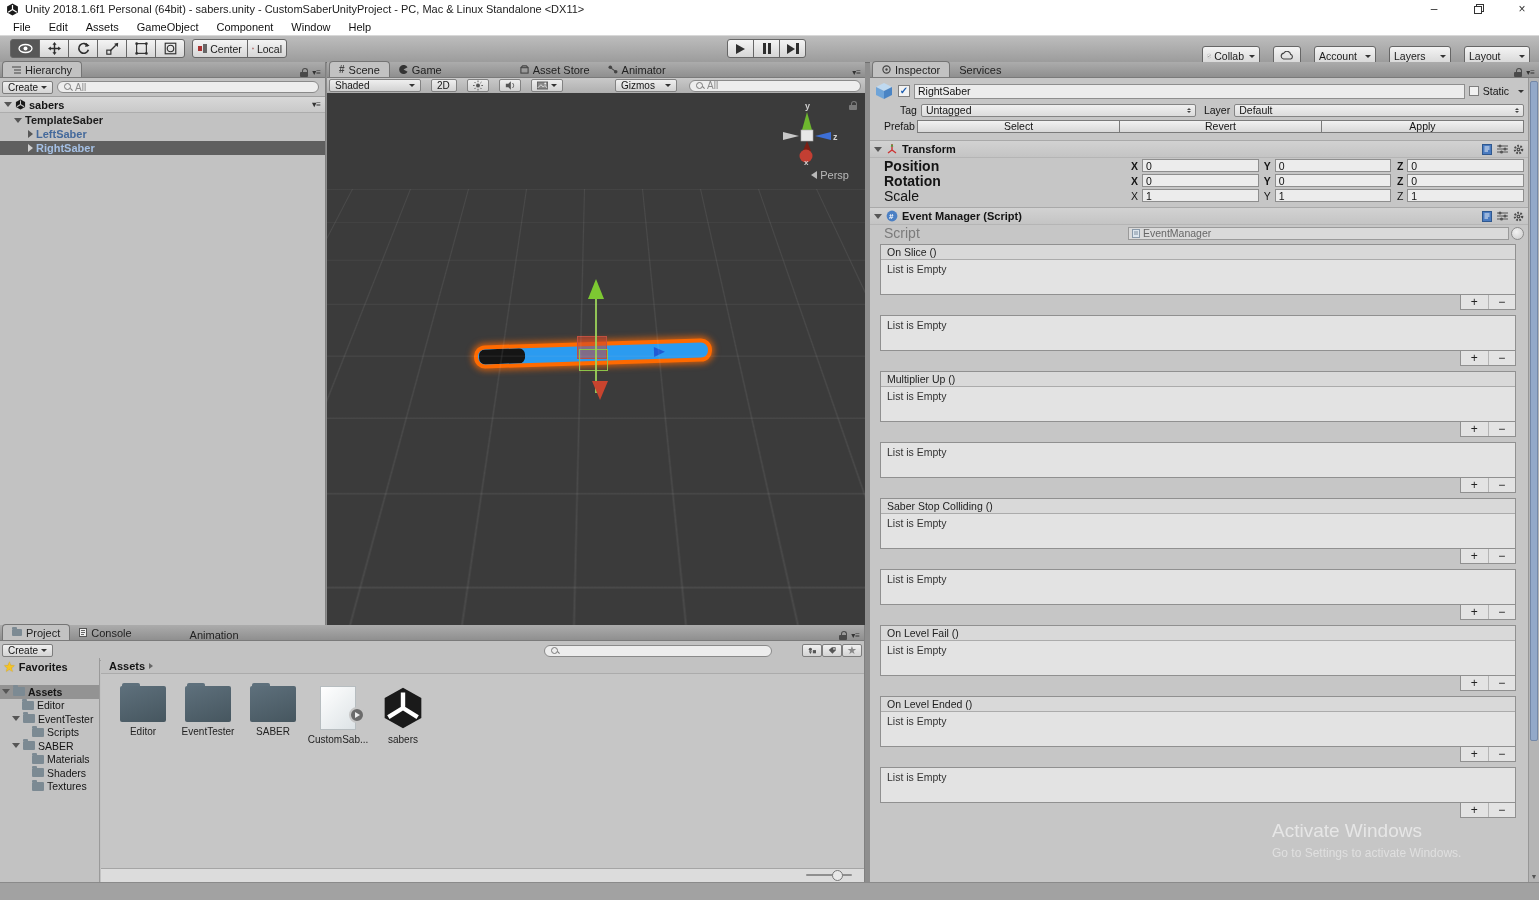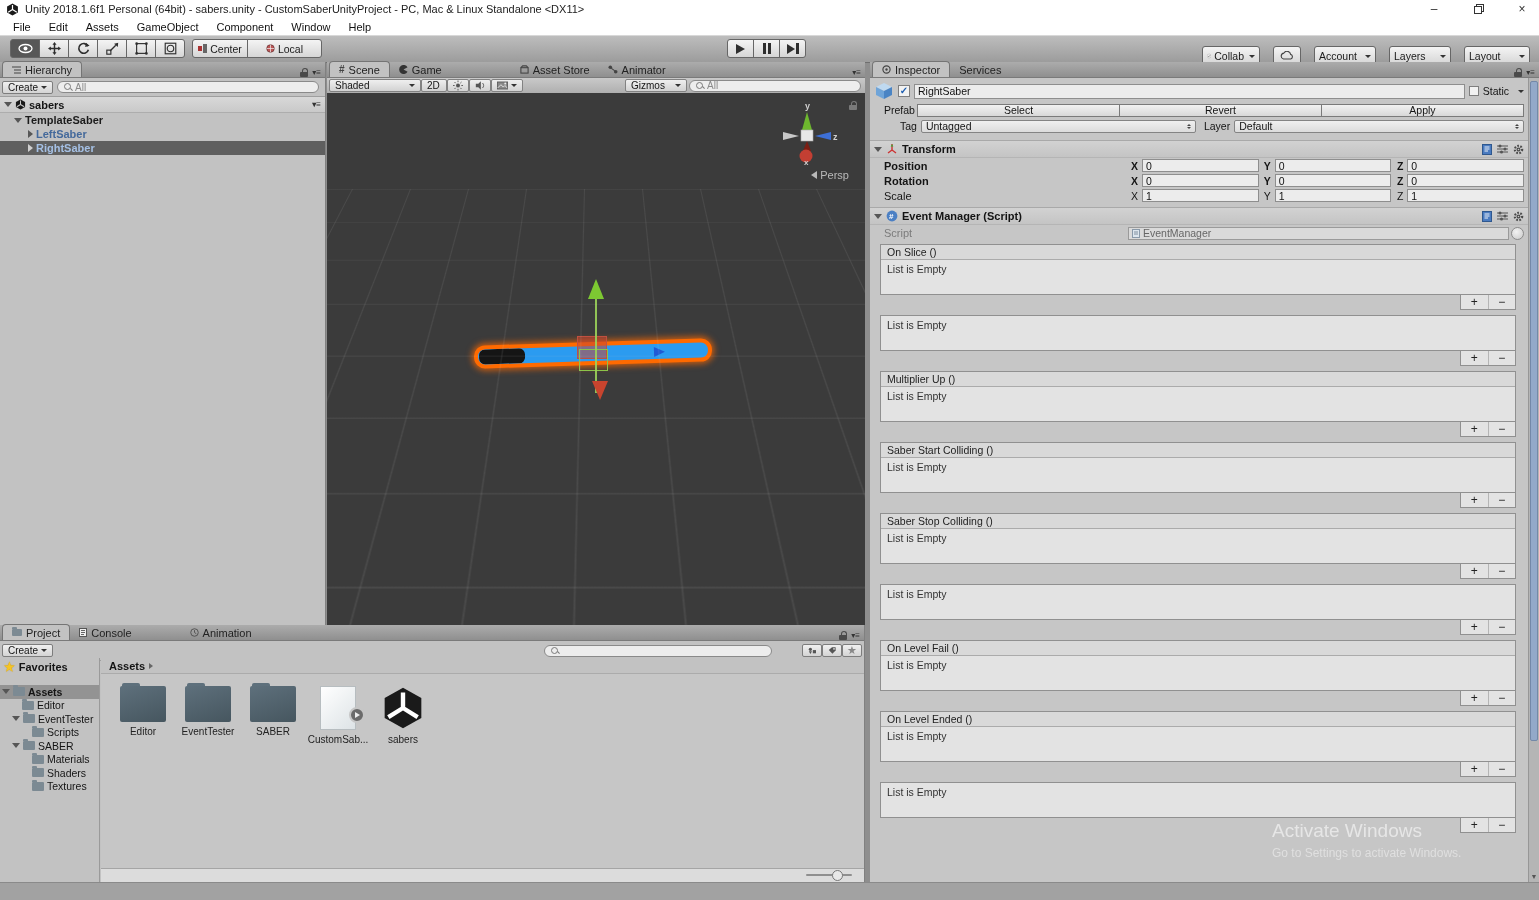--- a/index.html
+++ b/index.html
@@ -57,21 +57,21 @@
   .scene-row{height:15px;background:linear-gradient(#D8D8D8,#C9C9C9);border-bottom:1px solid #ADADAD;display:flex;align-items:center;gap:3px;padding-left:4px;font-weight:bold;}
   .hrow{height:14px;display:flex;align-items:center;gap:3px;font-weight:bold;}
   .hrow .txt{color:#1c1c1c;}
   .hrow.prefab .txt{color:#44699B;}
   .hrow.sel{background:#5F5F5F;}
   .hrow.sel .txt{color:#A5C0E4;}
   .hrow.sel .fold-closed{border-left-color:#CFCFCF;}
 
   
   #scenepanel{left:327px;top:62px;width:538px;height:563px;background:#C2C2C2;}
-  .stoolbar{height:15px;background:linear-gradient(#C9C9C9,#AFAFAF);border-bottom:1px solid #6B6B6B;display:flex;align-items:center;gap:0;padding:0 2px;}
+  .stoolbar{height:15px;background:linear-gradient(#C9C9C9,#AFAFAF);border-bottom:1px solid #6B6B6B;display:flex;align-items:center;gap:10px;padding:0 2px;}
   .sbtn{height:13px;border:1px solid #828282;background:linear-gradient(#EFEFEF,#D2D2D2);border-radius:2px;display:inline-flex;align-items:center;justify-content:flex-start;padding:0 5px;font-size:10px;box-sizing:border-box;}
   #viewport{position:absolute;left:0;top:31px;right:0;bottom:0;background:#3B3B3B;overflow:hidden;}
   #grid-floor{position:absolute;left:-60%;top:18%;width:220%;height:200%;
     background-image:linear-gradient(rgba(200,200,200,.10) 1px,transparent 1px),linear-gradient(90deg,rgba(200,200,200,.10) 1px,transparent 1px);
     background-size:58px 58px;transform:perspective(750px) rotateX(58deg);transform-origin:50% 0;}
   
   #saber{position:absolute;left:147px;top:249px;width:238px;height:23px;transform:rotate(-1.8deg);
     background:#FF6A00;border-radius:11px;box-shadow:0 0 6px 2px rgba(255,106,0,.75);}
   #saber .inner{position:absolute;left:4px;top:4px;right:4px;bottom:4px;background:#2B9BF0;border-radius:7px;overflow:hidden;}
   #saber .handle{position:absolute;left:1px;top:0;width:46px;height:100%;background:#151515;border-radius:6px;}
@@ -129,21 +129,21 @@
   .dropdown{background:linear-gradient(#F0F0F0,#DCDCDC);border:1px solid #848484;height:13px;box-sizing:border-box;display:flex;align-items:center;padding:0 4px;font-size:10.5px;border-radius:2px;}
   .dd-ud{margin-left:auto;display:flex;flex-direction:column;gap:1px;}
   .dd-ud i{width:0;height:0;border:2.5px solid transparent;display:block;}
   .dd-ud i.u{border-bottom-color:#444;}
   .dd-ud i.d{border-top-color:#444;}
   .pbtn{flex:1;height:13px;border:1px solid #7A7A7A;background:linear-gradient(#F2F2F2,#D8D8D8);display:flex;align-items:center;justify-content:center;font-size:10.5px;margin-left:-1px;box-sizing:border-box;}
   .comp-header{height:16px;display:flex;align-items:center;gap:4px;padding:0 4px;background:linear-gradient(#D2D2D2,#C4C4C4);border-top:1px solid #A9A9A9;border-bottom:1px solid #B5B5B5;}
   .comp-title{font-weight:bold;font-size:11px;}
   .hdr-icons{margin-left:auto;display:flex;align-items:center;gap:5px;}
   .trow-insp{display:flex;align-items:center;height:15px;padding:0 4px;gap:2px;}
-  .tlabel{width:252px;box-sizing:border-box;padding-left:10px;font-size:11px;}
+  .tlabel{width:252px;box-sizing:border-box;padding-left:10px;font-size:14px;}
   .tlabel.bold{font-weight:bold;}
   .axis{width:10px;text-align:right;font-size:10.5px;padding-right:2px;}
   .afield{flex:1;}
   .scriptlabel{color:#7B7B7B;}
   .scriptfield{flex:1;background:#DADADA;border:1px solid #9A9A9A;height:13px;display:flex;align-items:center;gap:3px;padding:0 3px;color:#666;font-size:10.5px;box-sizing:border-box;}
   .objpicker{width:11px;height:11px;border-radius:50%;border:1px solid #8A8A8A;background:radial-gradient(circle at 40% 35%,#F2F2F2,#C9C9C9);flex:0 0 auto;}
   
   .evt{margin:3px 12px 0 10px;position:relative;}
   .evt .box{border:1px solid #909090;}
   .evt .ehead{height:14px;background:#D9D9D9;border-bottom:1px solid #ABABAB;display:flex;align-items:center;padding-left:6px;font-size:10.5px;color:#222;}
@@ -230,21 +230,21 @@
       </span>
     </div>
     <div class="abs grp" style="left:192px;top:3px;">
       <span class="tbtn" style="width:56px;">
         <svg width="9" height="9" viewBox="0 0 9 9" style="margin-right:3px;">
             <rect x="0" y="2" width="4" height="5" fill="#A33"></rect>
             <rect x="5" y="0" width="4" height="9" fill="#666"></rect>
           </svg>
         <span class="lbl">Center</span>
       </span>
-      <span class="tbtn" style="width:75px;">
+      <span class="tbtn" style="width:40px;">
         <svg width="9" height="9" viewBox="0 0 10 10" style="margin-right:3px;">
             <circle cx="5" cy="5" r="4.2" fill="#B55" stroke="#633" stroke-width="0.8"></circle>
             <path d="M5 .8 V9.2 M.8 5 H9.2" stroke="#eee" stroke-width="0.8" fill="none"></path>
           </svg>
         <span class="lbl">Local</span>
       </span>
     </div>
     <div class="abs grp" style="left:727px;top:3px;">
       <span class="tbtn" style="width:27px;">
           <span class="tri"></span>
@@ -447,21 +447,21 @@
         <span class="foldericon" style="width:10px;height:7px;"></span>
         <span>Project</span>
       </span>
       <span class="tab">
         <svg width="8" height="9" viewBox="0 0 8 9">
             <rect x="0.5" y="0.5" width="7" height="8" fill="#EEE" stroke="#555"></rect>
             <path d="M2 2.5 H6 M2 4.5 H6 M2 6.5 H5" stroke="#555" stroke-width="0.9"></path>
           </svg>
         <span>Console</span>
       </span>
-      <span class="tab" style="margin-left:40px;">
+      <span class="tab" style="margin-left:40px;flex-direction:column;">
         <svg width="9" height="9" viewBox="0 0 10 10">
             <circle cx="5" cy="5" r="4.2" fill="none" stroke="#555" stroke-width="1.1"></circle>
             <path d="M5 5 L5 2.4 M5 5 L7 6.4" stroke="#555" stroke-width="1.1"></path>
           </svg>
         <span>Animation</span>
       </span>
       <span class="panelmenu">
           <span class="icon-lock"></span>
           <span>▾≡</span>
         </span>
@@ -605,45 +605,45 @@
           <polygon points="18,6 10,10 10,18 18,14" fill="#4A84C4"></polygon>
         </svg>
         <span class="checkbox">
             <span>✓</span>
           </span>
         <input class="ifield" style="flex: 1 1 0%; height: 15px;" value="RightSaber">
         <span class="checkbox small"></span>
         <span style="font-size:10.5px;">Static</span>
         <span class="caret" style="border-width:3px;margin-top:3px;"></span>
       </div>
-      <div class="irow" style="height:16px;">
-        <span style="width:40px;padding-left:10px;font-size:10.5px;box-sizing:border-box;">Prefab</span>
-        <div style="display:flex;flex:1;">
-          <span class="pbtn">Select</span>
-          <span class="pbtn">Revert</span>
-          <span class="pbtn">Apply</span>
-        </div>
-      </div>
       <div class="irow" style="height:16px;padding-left:30px;">
         <span style="font-size:10.5px;">Tag</span>
         <span class="dropdown" style="width:275px;">
           <span>Untagged</span>
           <span class="dd-ud">
               <i class="u"></i>
               <i class="d"></i>
             </span>
         </span>
         <span style="font-size:10.5px;margin-left:4px;">Layer</span>
         <span class="dropdown" style="flex:1;">
           <span>Default</span>
           <span class="dd-ud">
               <i class="u"></i>
               <i class="d"></i>
             </span>
         </span>
+      </div>
+      <div class="irow" style="height:16px;">
+        <span style="width:40px;padding-left:10px;font-size:10.5px;box-sizing:border-box;">Prefab</span>
+        <div style="display:flex;flex:1;">
+          <span class="pbtn">Select</span>
+          <span class="pbtn">Revert</span>
+          <span class="pbtn">Apply</span>
+        </div>
       </div>
 
       <div class="comp-header" style="margin-top:6px;">
         <span class="fold-open"></span>
         <svg width="12" height="12" viewBox="0 0 12 12">
           <path d="M6 1 V7 M6 7 L2 10 M6 7 L10 10" stroke="#C33" stroke-width="1.4" fill="none"></path>
           <path d="M6 1 L4.7 3.4 H7.3 Z" fill="#3A3"></path>
         </svg>
         <span class="comp-title">Transform</span>
         <span class="hdr-icons">
@@ -759,21 +759,20 @@
           </div>
         <div class="efoot">
             <div class="btnbox">
               <span>+</span>
               <span>−</span>
             </div>
           </div>
       </div>
       <div class="evt">
         <div class="box">
-            <div class="ehead">Saber Start Colliding ()</div>
         <div class="ebody">List is Empty</div>
           </div>
         <div class="efoot">
             <div class="btnbox">
               <span>+</span>
               <span>−</span>
             </div>
           </div>
       </div>
       <div class="evt">

